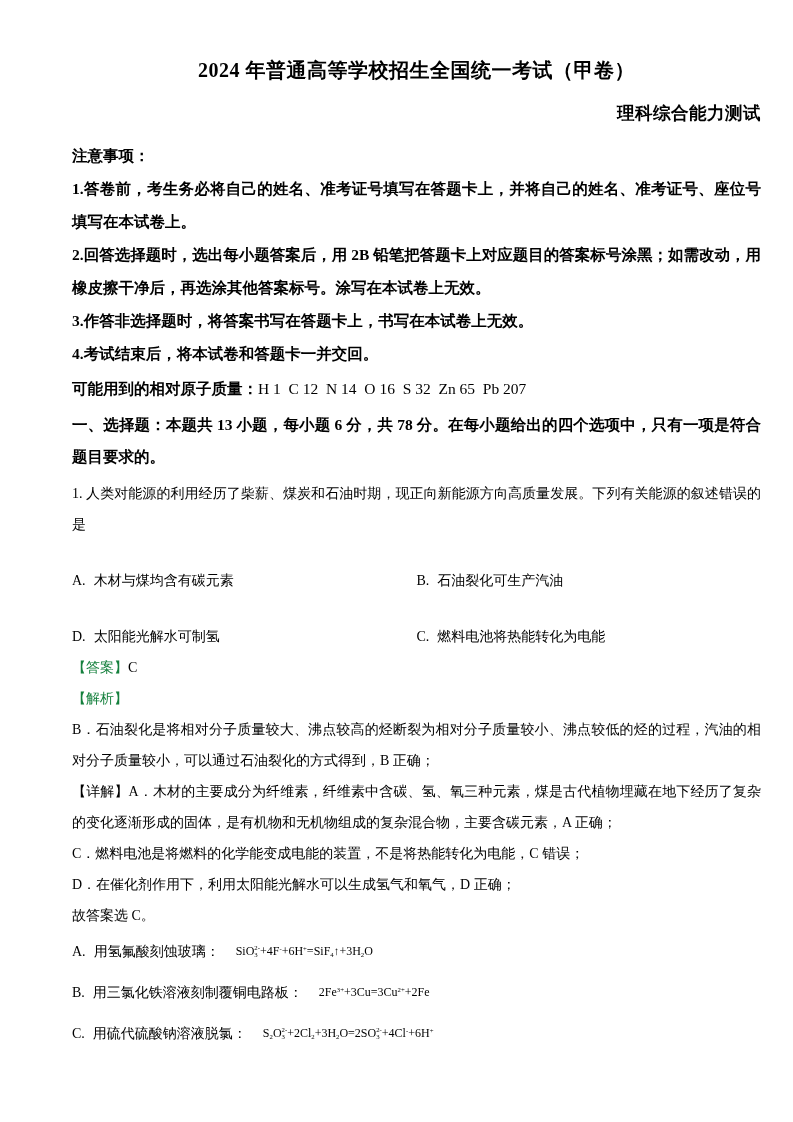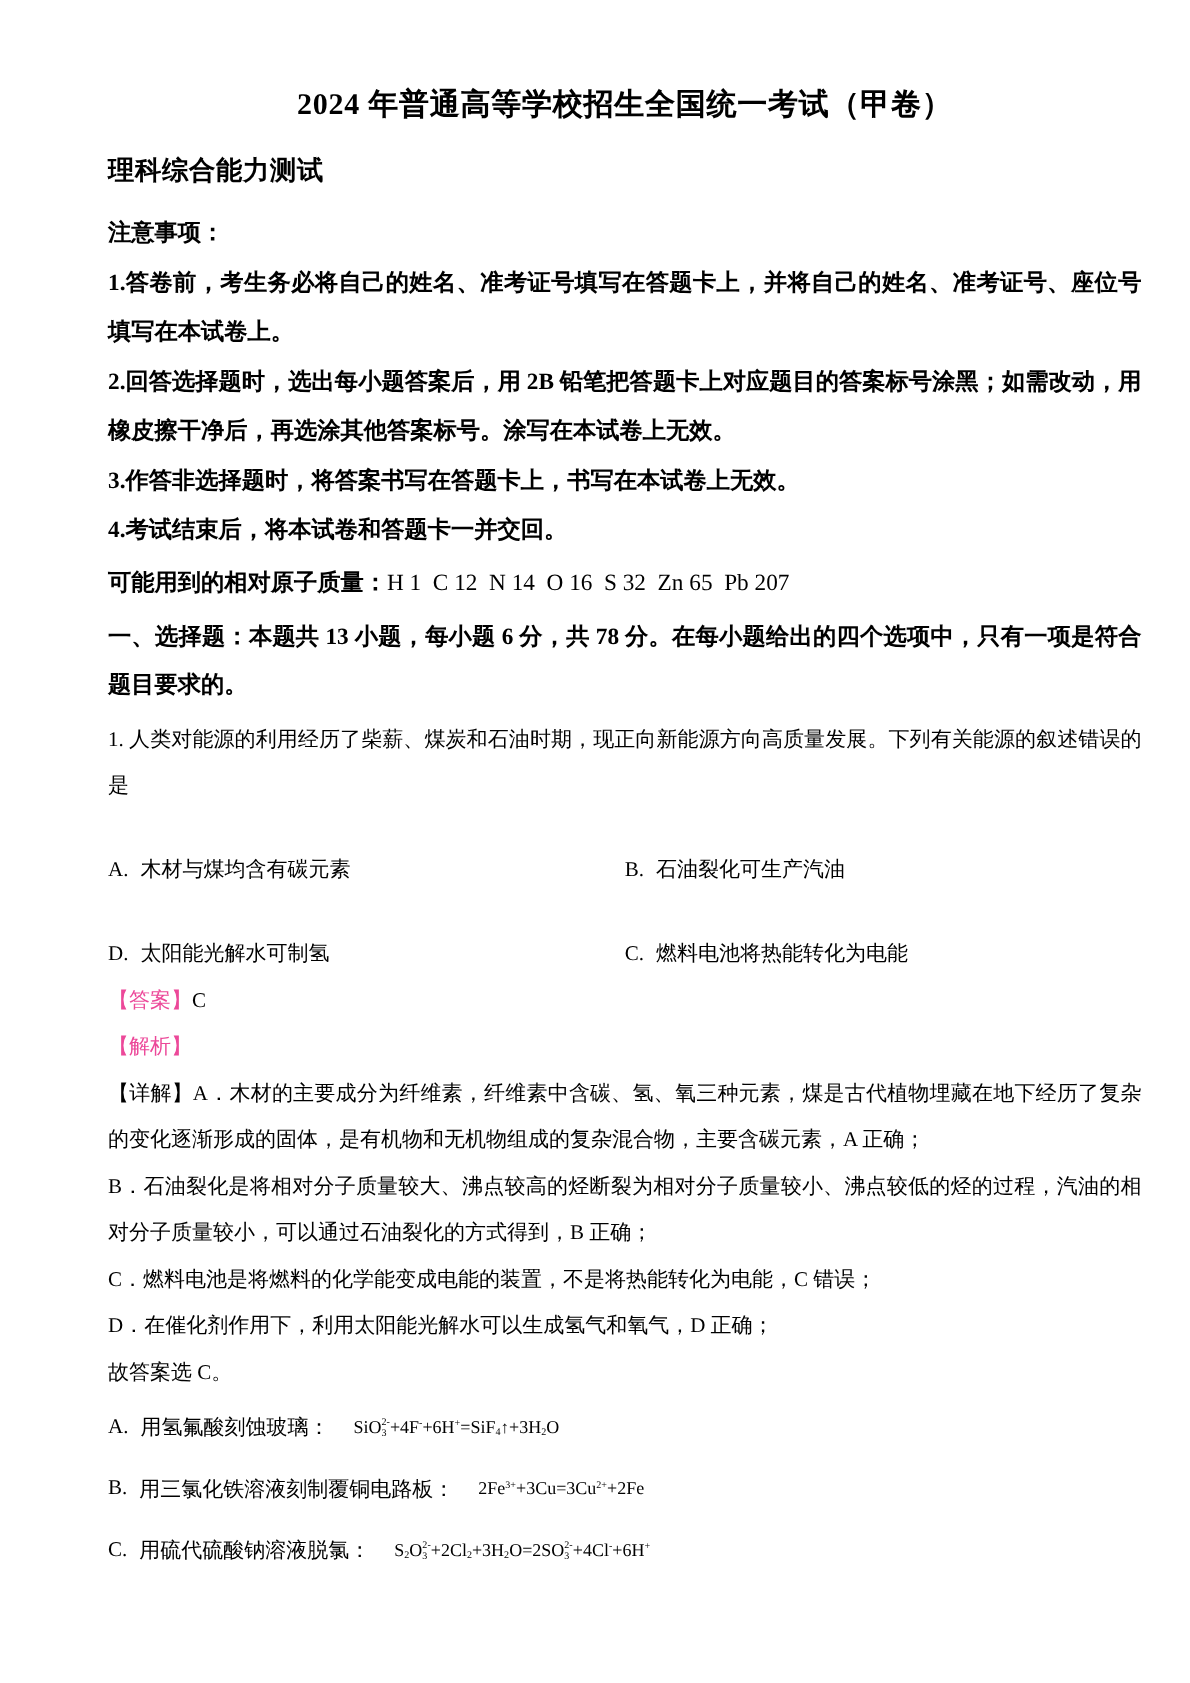--- a/index.html
+++ b/index.html
@@ -12,21 +12,21 @@
     color:#000;
     font-family:"Liberation Serif","DejaVu Serif",serif;
     overflow:hidden;
   }
   p{margin:0;}
   .doc-title{
     text-align:center;font-size:20px;font-weight:bold;
     line-height:28px;margin:0 0 16px 0;letter-spacing:0.5px;
   }
   .doc-subtitle{
-    text-align:left;font-size:17.5px;font-weight:bold;
+    text-align:right;font-size:17.5px;font-weight:bold;
     line-height:26px;margin:0 0 13px 0;letter-spacing:0.5px;
   }
   .notice-block p{
     font-size:15.5px;font-weight:bold;line-height:33px;
     text-align:justify;
   }
   .mass-line{font-size:15.5px;line-height:33px;margin-top:2px;}
   .mass-line .lbl{font-weight:bold;text-align:right;}
   .mass-line .vals{white-space:pre-wrap;font-weight:normal;}
   .section-head{
@@ -35,21 +35,21 @@
   }
   .body-block p{font-size:14px;line-height:31px;text-align:justify;}
   .q-stem{margin-top:5px;}
   .opt-grid{
     display:grid;grid-template-columns:1fr 1fr;
     font-size:14px;line-height:31px;
   }
   .opt-grid .opt{white-space:nowrap;margin-top:25px;}
   .opt .ol{margin-right:8px;}
   .ans-line{font-size:14.5px;}
-  .blue{color:#ec4899;}
+  .blue{color:#15803d;}
   .q2-opt{
     display:flex;align-items:center;
     height:41px;font-size:14px;
   }
   .q2-opt .ol{margin-right:8px;}
   .formula{
     font-size:12px;
     margin-left:16px;
     white-space:nowrap;
   }
@@ -91,22 +91,22 @@
     <div class="opt-grid">
       <div class="opt"><span class="ol">A.</span><span>木材与煤均含有碳元素</span></div>
       <div class="opt"><span class="ol">B.</span><span>石油裂化可生产汽油</span></div>
       <div class="opt"><span class="ol">D.</span><span>太阳能光解水可制氢</span></div>
       <div class="opt"><span class="ol">C.</span><span>燃料电池将热能转化为电能</span></div>
     </div>
 
     <p class="ans-line"><span class="blue">【答案】</span><span>C</span></p>
     <p class="ans-line"><span class="blue">【解析】</span></p>
 
+    <p>B．石油裂化是将相对分子质量较大、沸点较高的烃断裂为相对分子质量较小、沸点较低的烃的过程，汽油的相对分子质量较小，可以通过石油裂化的方式得到，B 正确；</p>
     <p>【详解】A．木材的主要成分为纤维素，纤维素中含碳、氢、氧三种元素，煤是古代植物埋藏在地下经历了复杂的变化逐渐形成的固体，是有机物和无机物组成的复杂混合物，主要含碳元素，A 正确；</p>
-    <p>B．石油裂化是将相对分子质量较大、沸点较高的烃断裂为相对分子质量较小、沸点较低的烃的过程，汽油的相对分子质量较小，可以通过石油裂化的方式得到，B 正确；</p>
     <p>C．燃料电池是将燃料的化学能变成电能的装置，不是将热能转化为电能，C 错误；</p>
     <p>D．在催化剂作用下，利用太阳能光解水可以生成氢气和氧气，D 正确；</p>
     <p>故答案选 C。</p>
   </div>
 
   <div class="body-block">
 
     <div class="q2-opt">
       <span class="ol">A.</span>
         <span>用氢氟酸刻蚀玻璃：</span>

